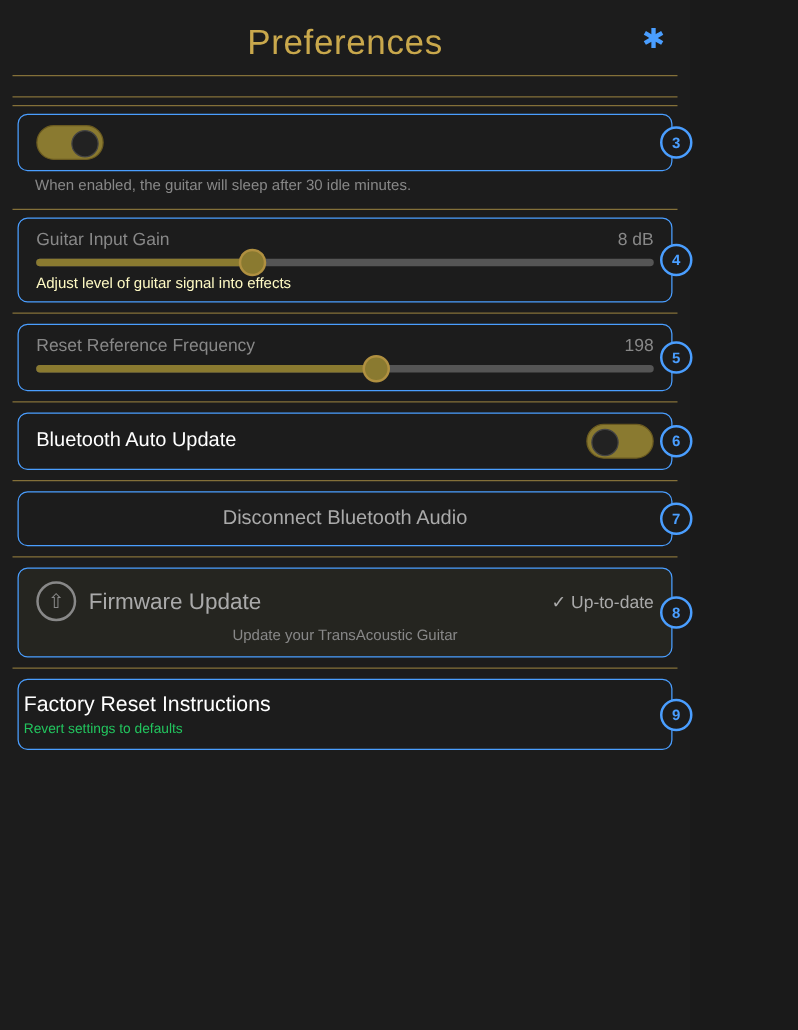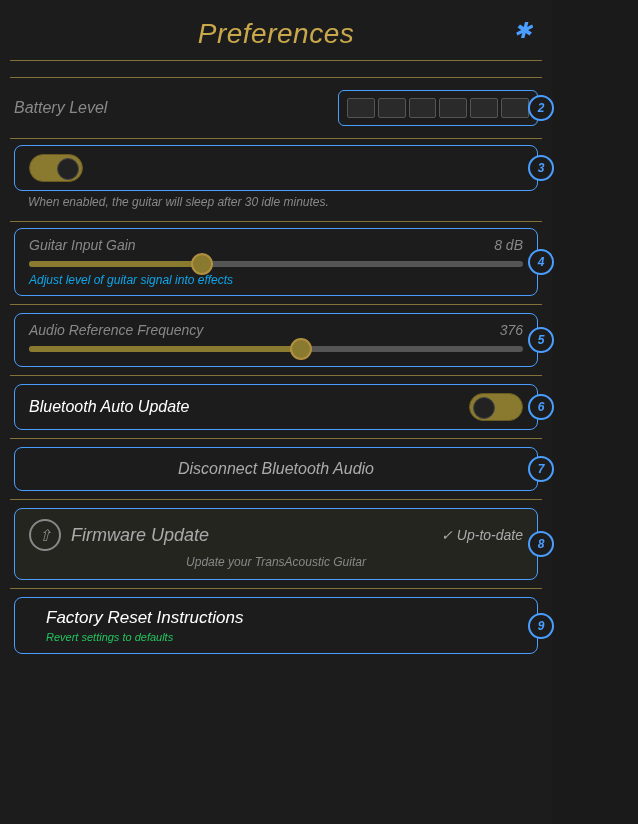--- a/index.html
+++ b/index.html
@@ -11,21 +11,20 @@
       width: 638px;
       min-height: 824px;
       overflow-x: hidden;
     }
 
     .page {
       width: 552px;
       min-height: 824px;
       background: #1c1c1c;
       position: relative;
-      font-style: italic;
     }
 
     .header {
       display: flex;
       align-items: center;
       justify-content: center;
       padding: 18px 20px 10px;
       position: relative;
     }
 
@@ -192,21 +191,21 @@
       background: #8a7a30;
       position: absolute;
       top: 50%;
       transform: translateY(-50%);
       border: 2px solid #b09040;
       cursor: pointer;
     }
 
     .slider-subtitle {
       font-size: 12px;
-      color: #0ea5e9;
+      color: #fef9c3;
       margin-top: 2px;
     }
 
     .section-spacer {
       height: 10px;
     }
 
     
     .disconnect-btn {
       border: 1.5px solid #4a9eff;
@@ -269,21 +268,21 @@
     .firmware-subtitle {
       font-size: 12px;
       color: #888;
       text-align: center;
     }
 
     
     .factory-row {
       border: 1.5px solid #4a9eff;
       border-radius: 8px;
-      padding: 10px 31px;
+      padding: 10px 4px;
       margin: 0 14px;
       cursor: pointer;
       position: relative;
     }
 
     .factory-title {
       font-size: 17px;
       color: #fff;
       margin-bottom: 3px;
     }
@@ -321,34 +320,20 @@
     <span class="bluetooth-header-icon">✱</span>
   </div>
 
   <div class="divider"></div>
 
   <div class="section-spacer"></div>
 
 
   <div class="divider" style="margin: 6px 10px;"></div>
 
-  <div style="position:relative; margin: 0 14px;">
-    <div class="battery-row" style="padding: 6px 0;">
-      <span class="battery-label">Battery Level</span>
-      <div class="battery-indicator">
-        <div class="battery-segment"></div>
-        <div class="battery-segment"></div>
-        <div class="battery-segment"></div>
-        <div class="battery-segment"></div>
-        <div class="battery-segment"></div>
-        <div class="battery-segment"></div>
-      </div>
-    </div>
-    <div class="right-badge">2</div>
-  </div>
 
   <div class="divider" style="margin: 6px 10px;"></div>
 
   <div style="position:relative; margin: 0 14px;">
     <div class="toggle-row">
       <div class="toggle-switch">
         <div class="toggle-knob"></div>
       </div>
     </div>
     <div class="right-badge">3</div>
@@ -370,22 +355,22 @@
       <div class="slider-subtitle">Adjust level of guitar signal into effects</div>
     </div>
     <div class="right-badge" style="right: -2px;">4</div>
   </div>
 
   <div class="divider" style="margin: 8px 10px;"></div>
 
   <div style="position:relative;">
     <div class="slider-section">
       <div class="slider-header">
-        <span class="slider-label">Audio Reference Frequency</span>
-        <span class="slider-value">376</span>
+        <span class="slider-label">Reset Reference Frequency</span>
+        <span class="slider-value">198</span>
       </div>
       <div class="slider-track">
         <div class="slider-fill" style="width: 55%;"></div>
         <div class="slider-thumb" style="left: calc(55% - 11px);"></div>
       </div>
     </div>
     <div class="right-badge" style="right: -2px;">5</div>
   </div>
 
   <div class="divider" style="margin: 8px 10px;"></div>

